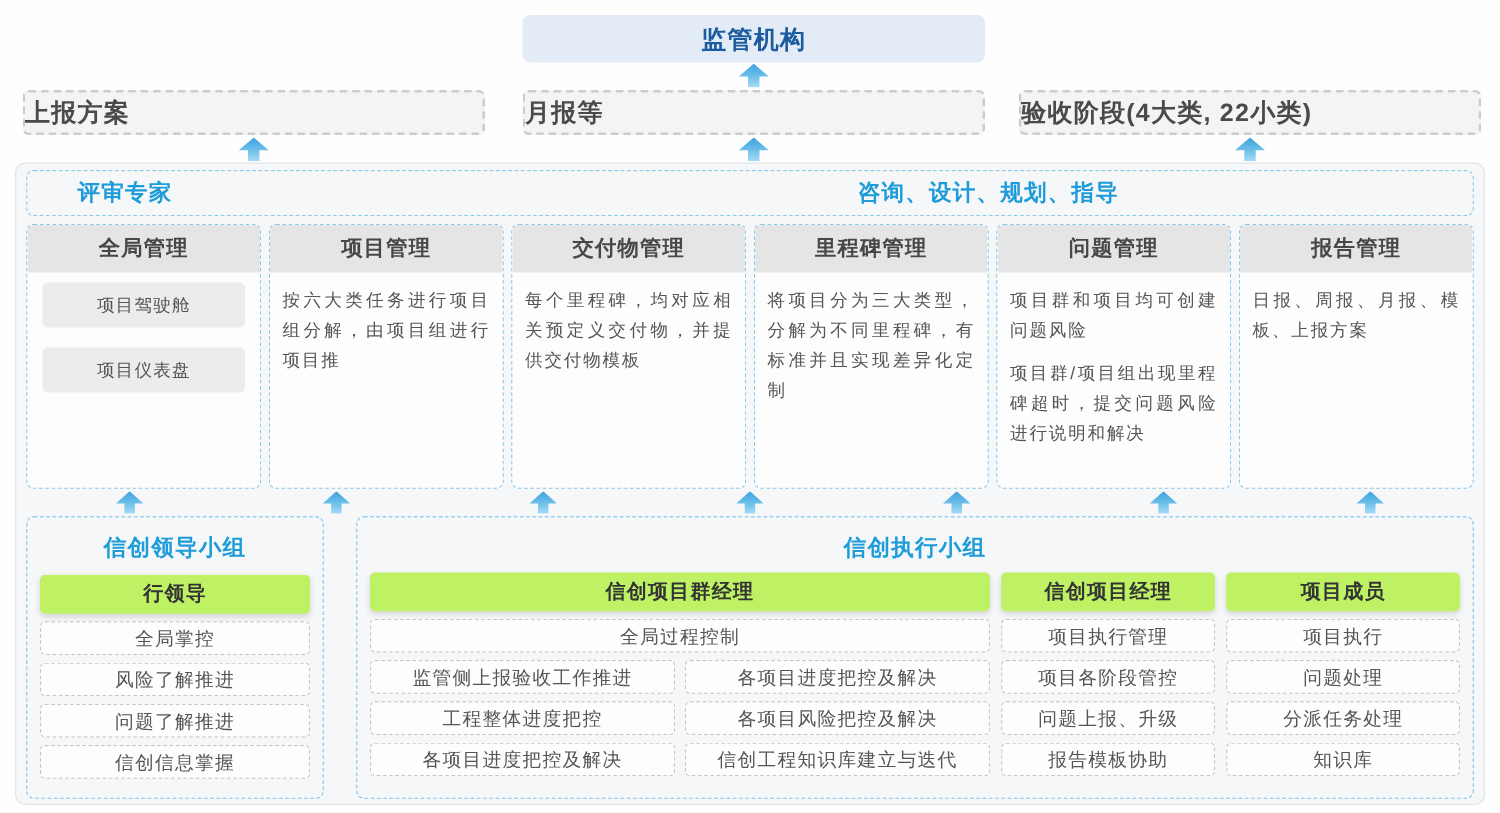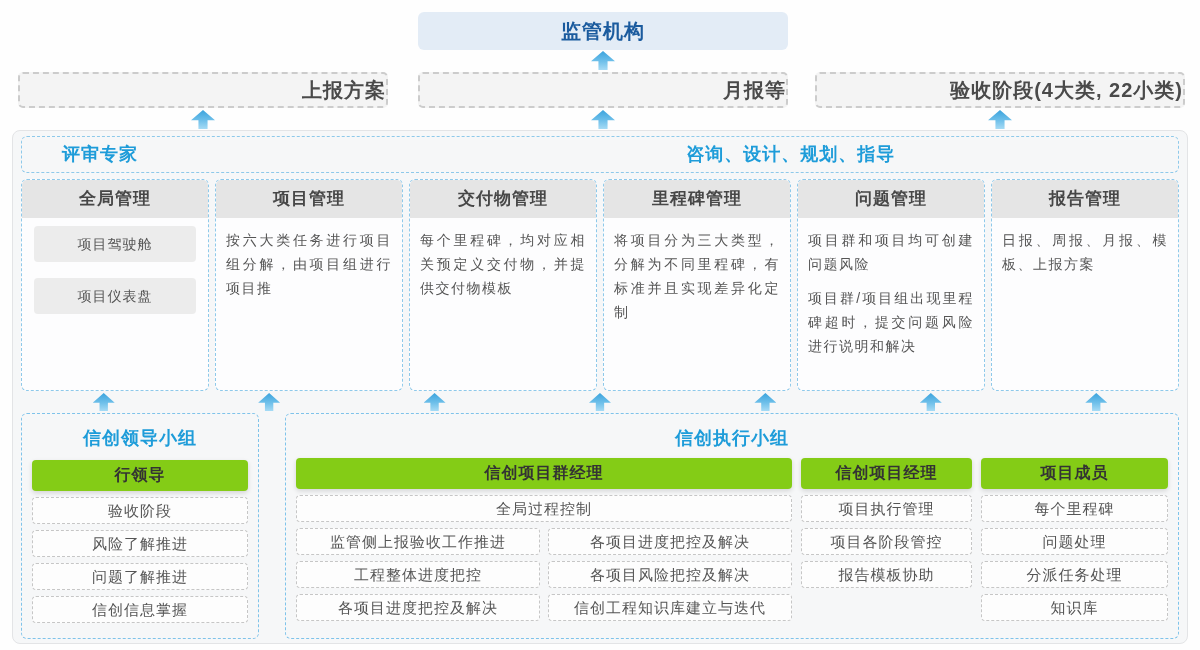--- a/index.html
+++ b/index.html
@@ -14,21 +14,21 @@
   
   .regulator {
     position:absolute; left:418px; top:12px; width:370px; height:38px;
     background:#e3ecf6; border-radius:6px;
     display:flex; align-items:center; justify-content:center;
     font-size:20px; font-weight:bold; color:#1b5b9e; letter-spacing:1px;
   }
   .dash-gray-box {
     position:absolute; top:72px; height:36px;
     background:#f4f4f4; border:2px dashed #cccccc; border-radius:5px;
-    display:flex; align-items:center; justify-content:flex-end;
+    display:flex; align-items:center; justify-content:flex-start;
     font-size:20px; font-weight:bold; color:#4a4a4a; letter-spacing:1px;
   }
   .pos-left  { left:18px;  width:370px; }
   .pos-mid   { left:418px; width:370px; }
   .pos-right { left:815px; width:370px; }
 
   .arrow-up {
     width:24px; height:19px;
     background:linear-gradient(180deg,#3ba3dd 0%,#6fc0ea 55%,#a6dbf5 100%);
     clip-path:polygon(50% 0,100% 54%,69% 54%,69% 100%,31% 100%,31% 54%,0 54%);
@@ -87,21 +87,21 @@
     border:1.5px dashed #7fc3ea; border-radius:6px;
     padding:7px 10px;
   }
   .leader-box { width:238px; }
   .exec-box { flex:1; padding:7px 10px; }
   .group-title {
     text-align:center; font-size:18px; font-weight:bold; color:#1e9cd9;
     letter-spacing:1px; padding:5px 0 8px 0;
   }
   .role-header {
-    background:#84cc16; border-radius:4px; box-shadow:0 2px 5px rgba(0,0,0,.14);
+    background:#bef264; border-radius:4px; box-shadow:0 2px 5px rgba(0,0,0,.14);
     text-align:center; padding:5px 0; font-size:16px; font-weight:bold;
     color:#333; letter-spacing:1px;
   }
   .task-item {
     border:1.5px dashed #c6c6c6; border-radius:4px; background:#fdfdfd;
     text-align:center; padding:4px 0; font-size:15px; color:#555;
     letter-spacing:1px; margin-top:6px; height:27px;
   }
   .leader-box .task-item { margin-top:6px; }
   .leader-box .role-header { margin-top:2px; }
@@ -207,21 +207,21 @@
       <div class="cell">
           <div class="arrow-up"></div>
         </div>
     </div>
 
     <div class="bottom-row">
 
       <div class="group-box leader-box">
         <div class="group-title">信创领导小组</div>
         <div class="role-header">行领导</div>
-        <div class="task-item">验收阶段</div>
+        <div class="task-item">全局掌控</div>
         <div class="task-item">风险了解推进</div>
         <div class="task-item">问题了解推进</div>
         <div class="task-item">信创信息掌握</div>
       </div>
 
       <div class="group-box exec-box">
         <div class="group-title">信创执行小组</div>
         <div class="exec-content">
 
           <div class="sec-pgm">
@@ -234,26 +234,27 @@
               <div class="task-item">各项目风险把控及解决</div>
               <div class="task-item">各项目进度把控及解决</div>
               <div class="task-item">信创工程知识库建立与迭代</div>
             </div>
           </div>
 
           <div class="sec-pm">
             <div class="role-header">信创项目经理</div>
             <div class="task-item">项目执行管理</div>
             <div class="task-item">项目各阶段管控</div>
+            <div class="task-item">问题上报、升级</div>
             <div class="task-item">报告模板协助</div>
           </div>
 
           <div class="sec-member">
             <div class="role-header">项目成员</div>
-            <div class="task-item">每个里程碑</div>
+            <div class="task-item">项目执行</div>
             <div class="task-item">问题处理</div>
             <div class="task-item">分派任务处理</div>
             <div class="task-item">知识库</div>
           </div>
 
         </div>
       </div>
 
     </div>
   </div>

